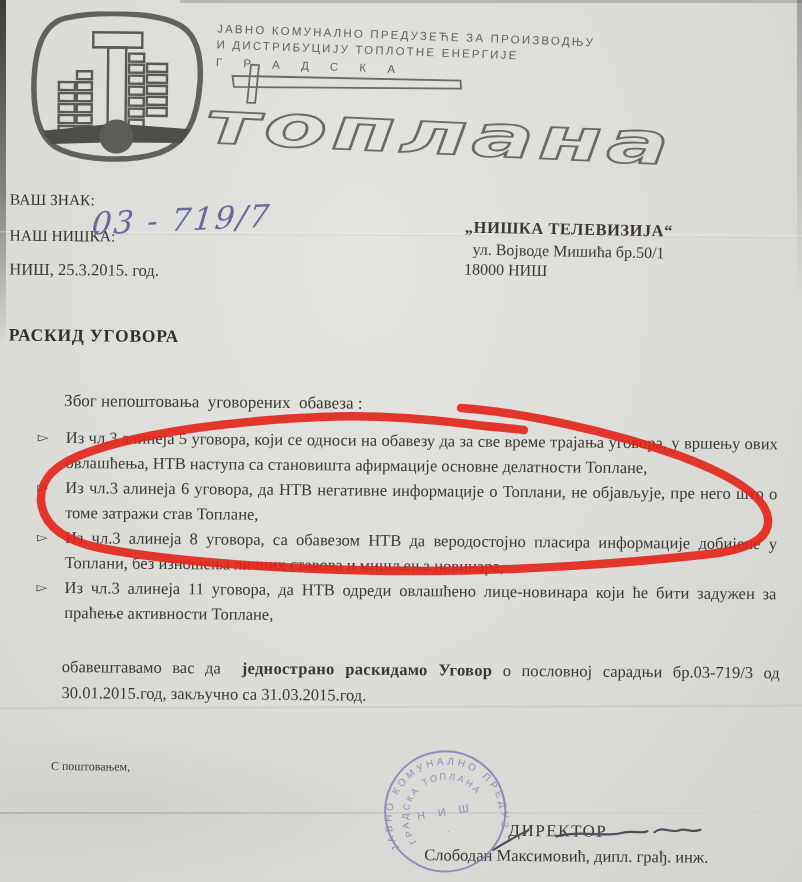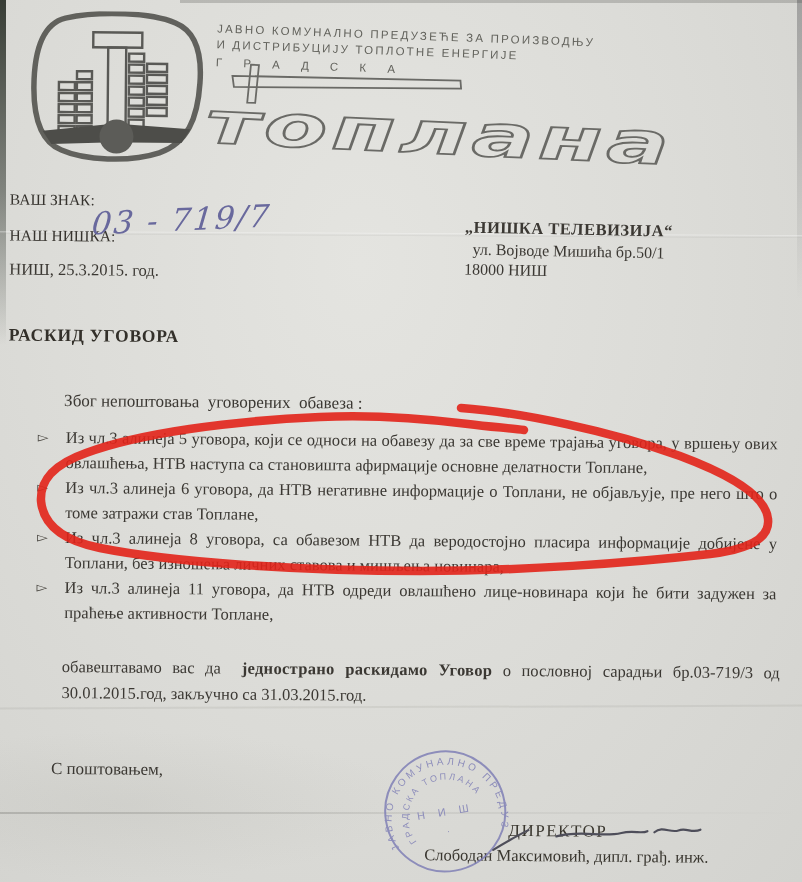--- a/index.html
+++ b/index.html
@@ -44,21 +44,21 @@
   .recipient .a1{font-size:16px;margin-top:3px;padding-left:8px;}
   .recipient .a2{font-size:16px;margin-top:2px;}
   
   .subject{left:8px;top:328px;font-weight:bold;font-size:17.5px;letter-spacing:.8px;color:#33302a;}
   .intro{left:64px;top:394px;font-size:17px;white-space:pre-wrap;}
   .bullets{left:36px;top:428px;width:742px;}
   .bullet-item{position:relative;padding-left:30px;text-align:justify;font-size:16.5px;line-height:25px;}
   .bullet-item .arrow{position:absolute;left:2px;top:0;font-family:"DejaVu Sans", sans-serif;font-size:14px;color:#45423c;}
   .closing{left:64px;top:657px;width:718px;font-size:16.5px;line-height:26px;text-align:justify;white-space:pre-wrap;}
   .closing b{letter-spacing:.3px;}
-  .sign-off{left:54px;top:762px;font-size:17px;}
+  .sign-off{left:54px;top:762px;font-size:12px;}
   
   .director{left:512px;top:820px;font-size:17px;letter-spacing:1.5px;color:#3a372f;}
   .sig-name{left:428px;top:845px;font-size:16.5px;color:#39362f;}
   .stamp-svg{left:380px;top:744px;opacity:.82;transform:rotate(-10deg);transform-origin:50% 50%;}
   .overlay{position:absolute;left:0;top:0;pointer-events:none;}
 </style>
 </head>
 <body>
 
 <div id="page">

